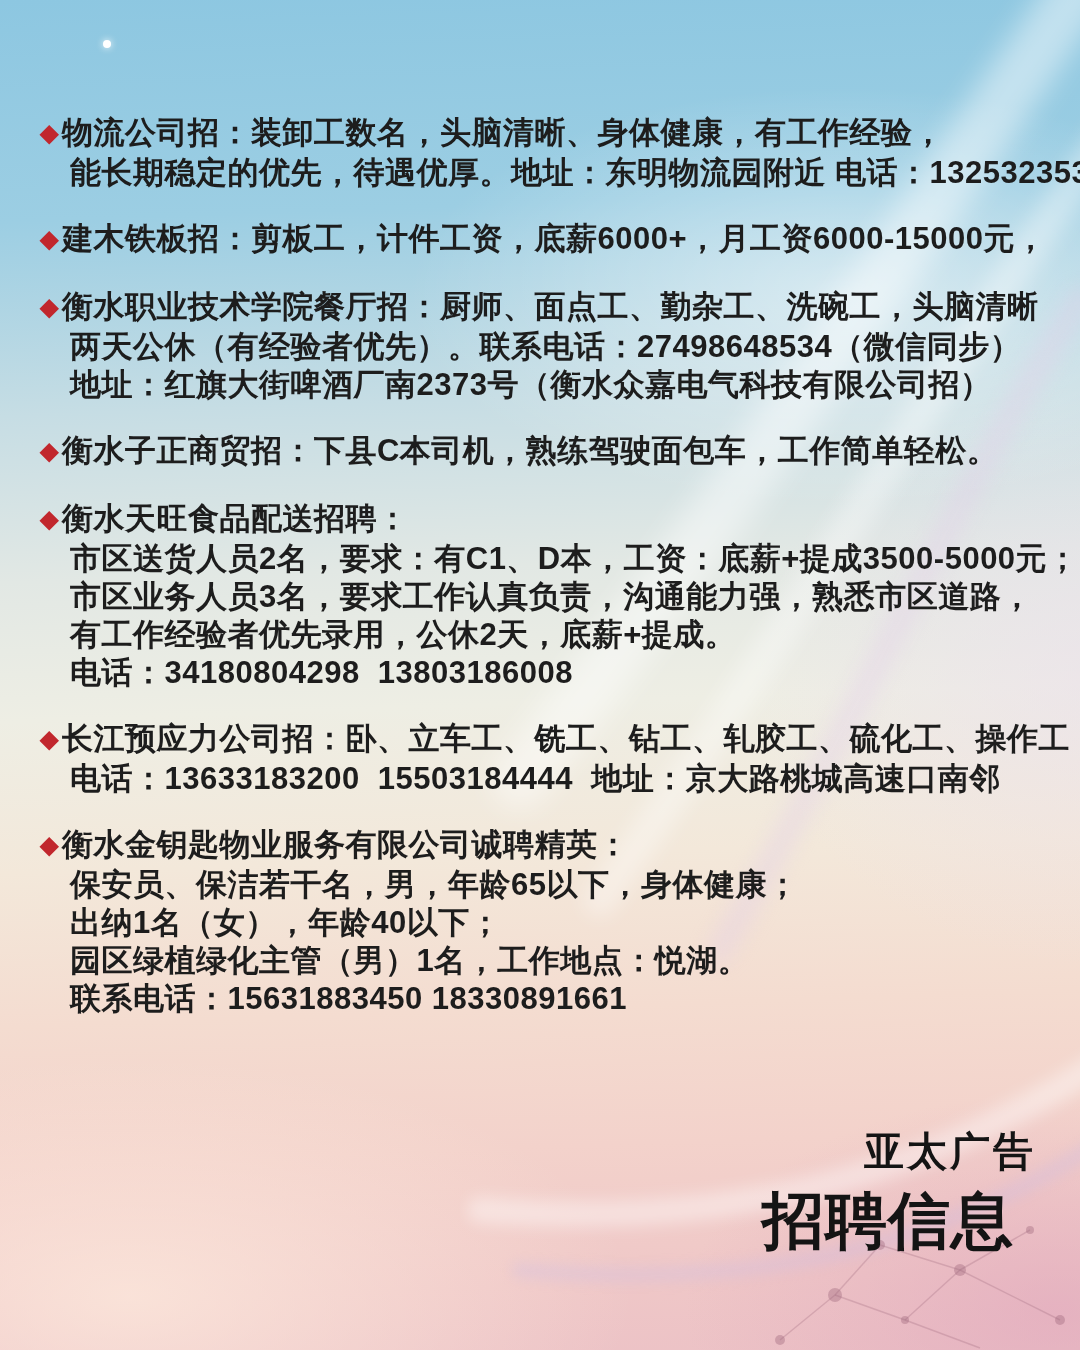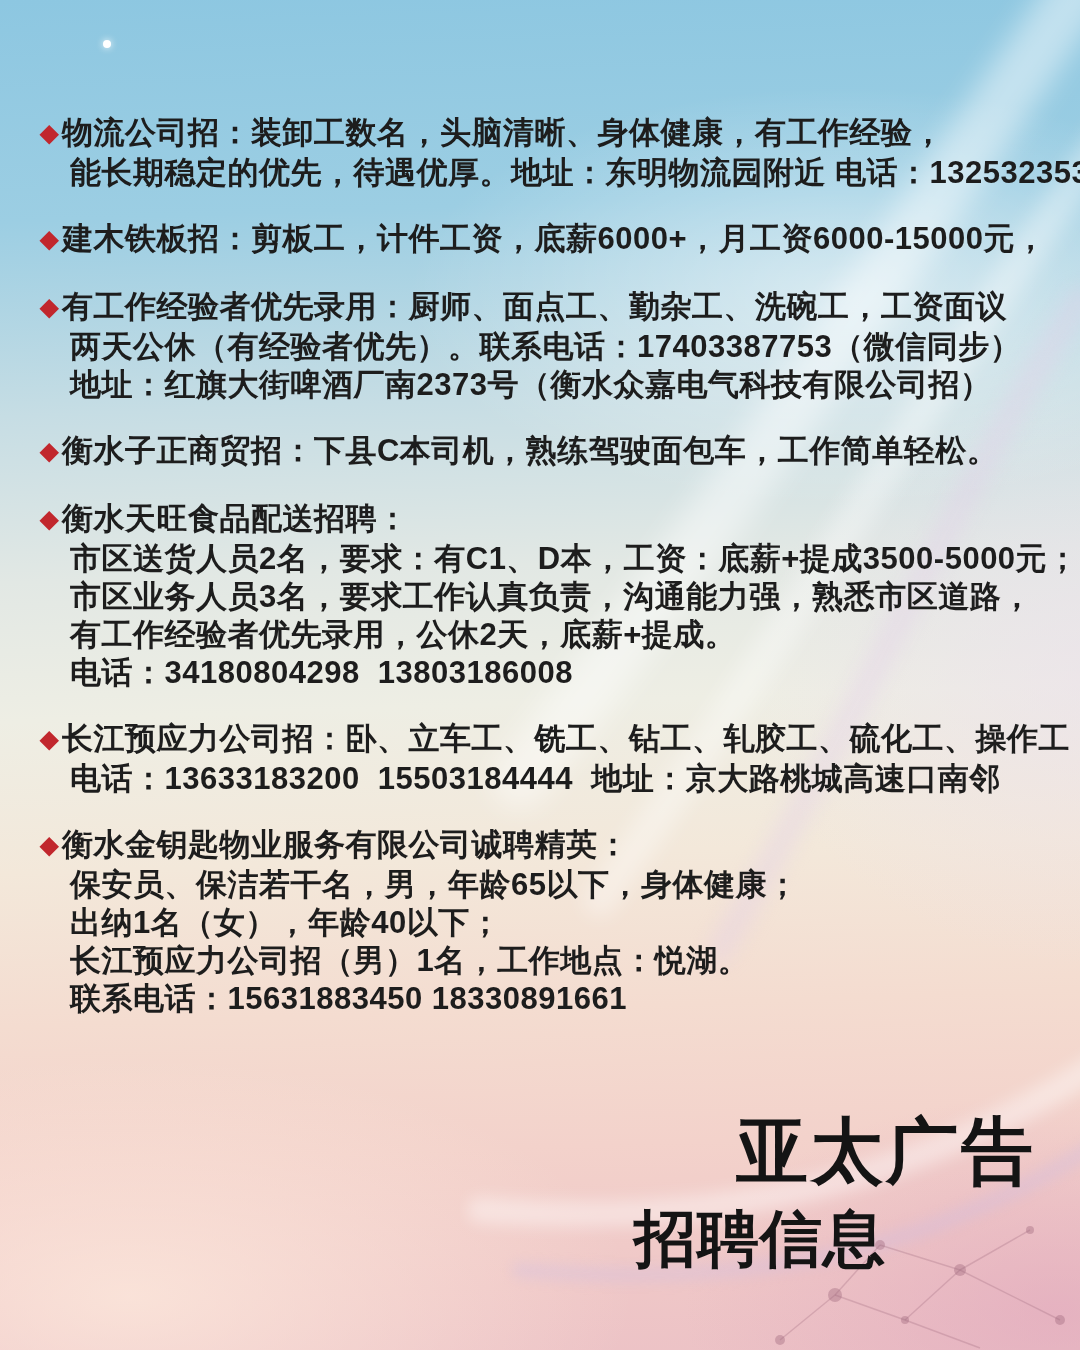--- a/index.html
+++ b/index.html
@@ -32,22 +32,22 @@
   }
   .line.first { padding-left:0; }
   .bullet {
     color:#c1272d; font-size:24px; margin-right:3px;
     position:relative; top:-2px;
   }
   .brand {
     position:absolute; top:1116px; right:44px; color:#141414;
     font-family:"DejaVu Serif", serif; font-weight:900;
   }
-  .brand-line1 { font-size:72px; line-height:70px; margin-left:102px; letter-spacing:3px; }
-  .brand-line2 { font-size:62px; line-height:70px; margin-top:18px; letter-spacing:1px; }
+  .brand-line1 { font-size:40px; line-height:70px; margin-left:102px; letter-spacing:3px; }
+  .brand-line2 { font-size:62px; line-height:70px; letter-spacing:1px; }
 </style>
 </head>
 <body>
 
 <div class="poster">
 
   <svg class="swirls" viewBox="0 0 620 1350">
     <g fill="none" stroke-linecap="round">
       <path d="M 640 -40 C 430 260, 330 430, 60 780" stroke="rgba(255,255,255,0.45)" stroke-width="58" style="filter:blur(14px)"></path>
       <path d="M 660 120 C 470 380, 380 560, 140 900" stroke="rgba(255,255,255,0.35)" stroke-width="34" style="filter:blur(10px)"></path>
@@ -87,22 +87,22 @@
       <div class="line first"><span class="bullet">◆</span><span>物流公司招：装卸工数名，头脑清晰、身体健康，有工作经验，</span></div>
       <div class="line">能长期稳定的优先，待遇优厚。地址：东明物流园附近 电话：13253235333</div>
     </div>
 
 
     <div class="listing">
       <div class="line first"><span class="bullet">◆</span><span>建木铁板招：剪板工，计件工资，底薪6000+，月工资6000-15000元，</span></div>
     </div>
 
     <div class="listing">
-      <div class="line first"><span class="bullet">◆</span><span>有工作经验者优先录用：厨师、面点工、勤杂工、洗碗工，工资面议</span></div>
-      <div class="line">两天公休（有经验者优先）。联系电话：17403387753（微信同步）</div>
+      <div class="line first"><span class="bullet">◆</span><span>衡水职业技术学院餐厅招：厨师、面点工、勤杂工、洗碗工，头脑清晰</span></div>
+      <div class="line">两天公休（有经验者优先）。联系电话：27498648534（微信同步）</div>
       <div class="line">地址：红旗大街啤酒厂南2373号（衡水众嘉电气科技有限公司招）</div>
     </div>
 
     <div class="listing">
       <div class="line first"><span class="bullet">◆</span><span>衡水子正商贸招：下县C本司机，熟练驾驶面包车，工作简单轻松。</span></div>
     </div>
 
     <div class="listing">
       <div class="line first"><span class="bullet">◆</span><span>衡水天旺食品配送招聘：</span></div>
       <div class="line">市区送货人员2名，要求：有C1、D本，工资：底薪+提成3500-5000元；</div>
@@ -113,21 +113,21 @@
 
     <div class="listing">
       <div class="line first"><span class="bullet">◆</span><span>长江预应力公司招：卧、立车工、铣工、钻工、轧胶工、硫化工、操作工，</span></div>
       <div class="line">电话：13633183200  15503184444  地址：京大路桃城高速口南邻</div>
     </div>
 
     <div class="listing">
       <div class="line first"><span class="bullet">◆</span><span>衡水金钥匙物业服务有限公司诚聘精英：</span></div>
       <div class="line">保安员、保洁若干名，男，年龄65以下，身体健康；</div>
       <div class="line">出纳1名（女），年龄40以下；</div>
-      <div class="line">长江预应力公司招（男）1名，工作地点：悦湖。</div>
+      <div class="line">园区绿植绿化主管（男）1名，工作地点：悦湖。</div>
       <div class="line">联系电话：15631883450 18330891661</div>
     </div>
 
   </div>
 
   <div class="brand">
     <div class="brand-line1">亚太广告</div>
     <div class="brand-line2">招聘信息</div>
   </div>
 

